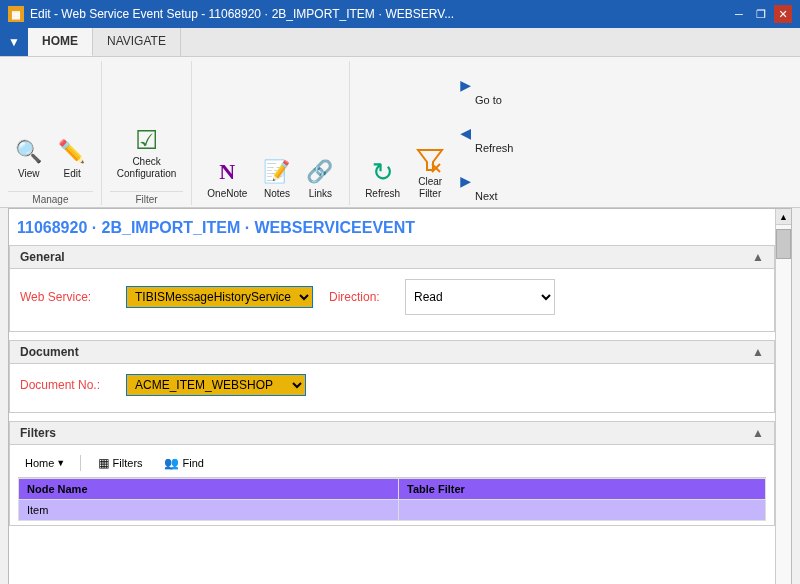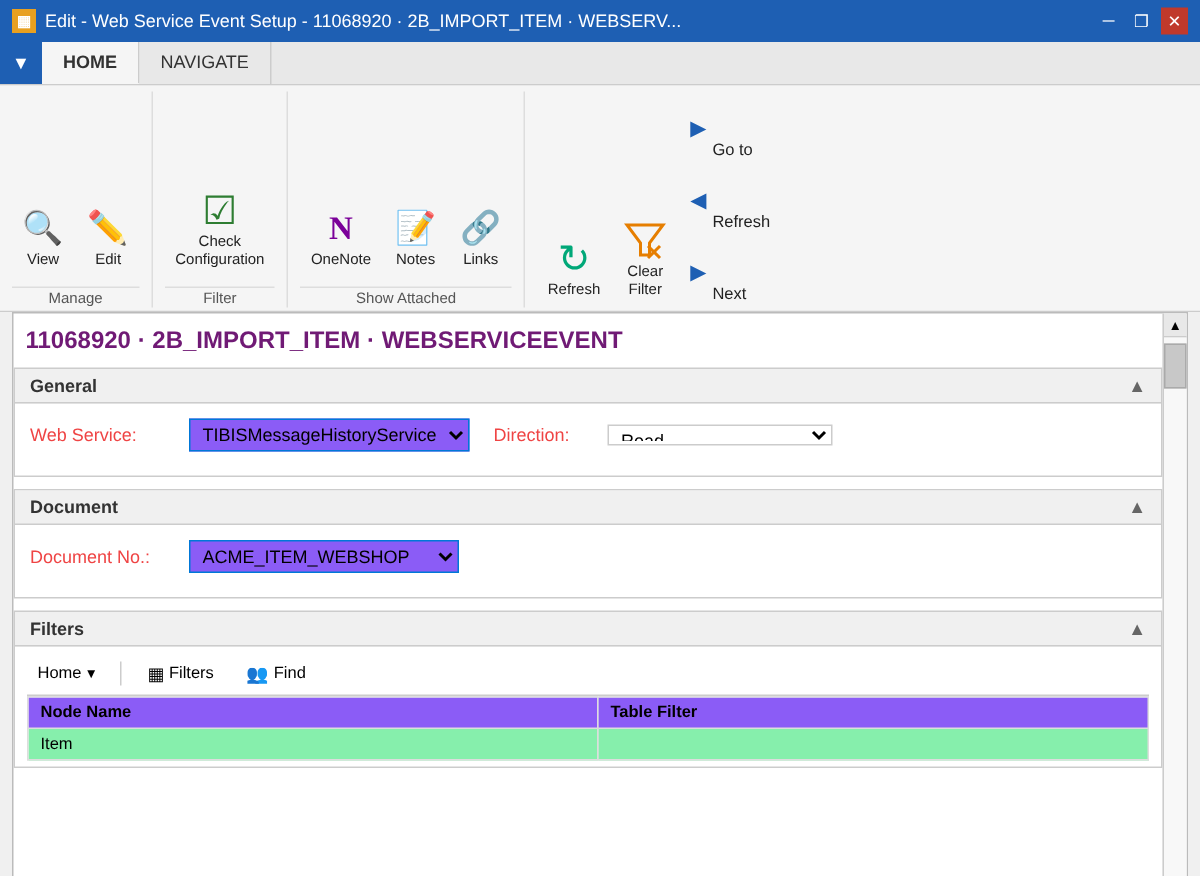--- a/index.html
+++ b/index.html
@@ -135,21 +135,21 @@
     .ribbon-btn-small-icon { font-size: 14px; color: #1e5fb3; }
     .ribbon-btn-small-label { font-size: 11px; color: #222; margin-top: 30px; }
     .page-group-items {
       display: flex;
       flex-direction: column;
       gap: 0;
       flex: 1;
     }
 
     .record-title {
-      color: #701a75;
+      color: #3b82f6;
       font-size: 16px;
       font-weight: 600;
       padding: 10px 0 8px 8px;
     }
 
     
     .section {
       border: 1px solid #ccc;
       margin-bottom: 8px;
     }
@@ -178,28 +178,28 @@
     .form-label {
       font-size: 12px;
       color: #ef4444;
       min-width: 90px;
     }
     .form-select {
       border: 1px solid #0078d7;
       padding: 2px 4px;
       font-size: 12px;
       height: 22px;
-      background: #8b5cf6;
+      background: #eab308;
       min-width: 180px;
     }
     .form-select-small {
       border: 1px solid #ccc;
       padding: 2px 4px;
       font-size: 12px;
-      height: 14px;
+      height: 36px;
       background: white;
       min-width: 150px;
     }
 
     
     .filters-toolbar {
       display: flex;
       gap: 4px;
       align-items: center;
       padding: 4px 0;
@@ -227,21 +227,21 @@
       padding: 4px 8px;
       font-weight: 600;
       font-size: 11px;
       text-align: left;
     }
     .data-table td {
       border: 1px solid #ddd;
       padding: 4px 8px;
       font-size: 11px;
     }
-    .data-table tr.selected td { background: #86efac; }
+    .data-table tr.selected td { background: #c4b5fd; }
 
     
     .footer {
       display: flex;
       justify-content: flex-end;
       padding: 8px;
       background: #f0f0f0;
       border-top: 1px solid #ccc;
     }
     .ok-btn {
@@ -316,21 +316,20 @@
         </div>
         <div class="ribbon-btn">
           <div class="ribbon-btn-icon">📝</div>
           <div class="ribbon-btn-label">Notes</div>
         </div>
         <div class="ribbon-btn">
           <div class="ribbon-btn-icon links-icon">🔗</div>
           <div class="ribbon-btn-label">Links</div>
         </div>
       </div>
-      <div class="ribbon-group-label">Show Attached</div>
     </div>
 
     <div class="ribbon-group">
       <div class="ribbon-group-items">
         <div class="ribbon-btn">
           <div class="ribbon-btn-icon refresh-icon" style="font-size:26px; color:#00a878;">↻</div>
           <div class="ribbon-btn-label">Refresh</div>
         </div>
         <div class="ribbon-btn">
           <div class="ribbon-btn-icon" style="font-size:22px; color:#e67e00; position:relative;">

